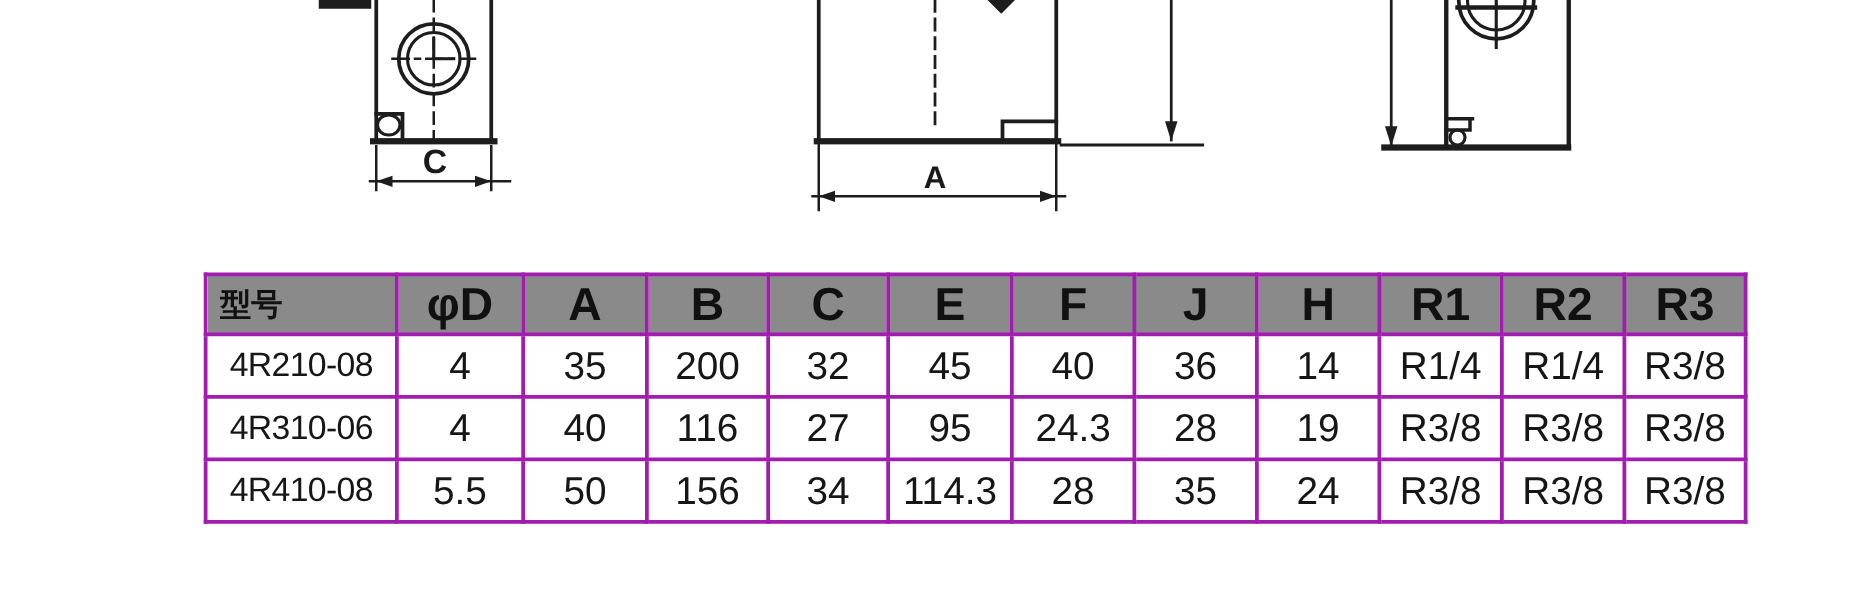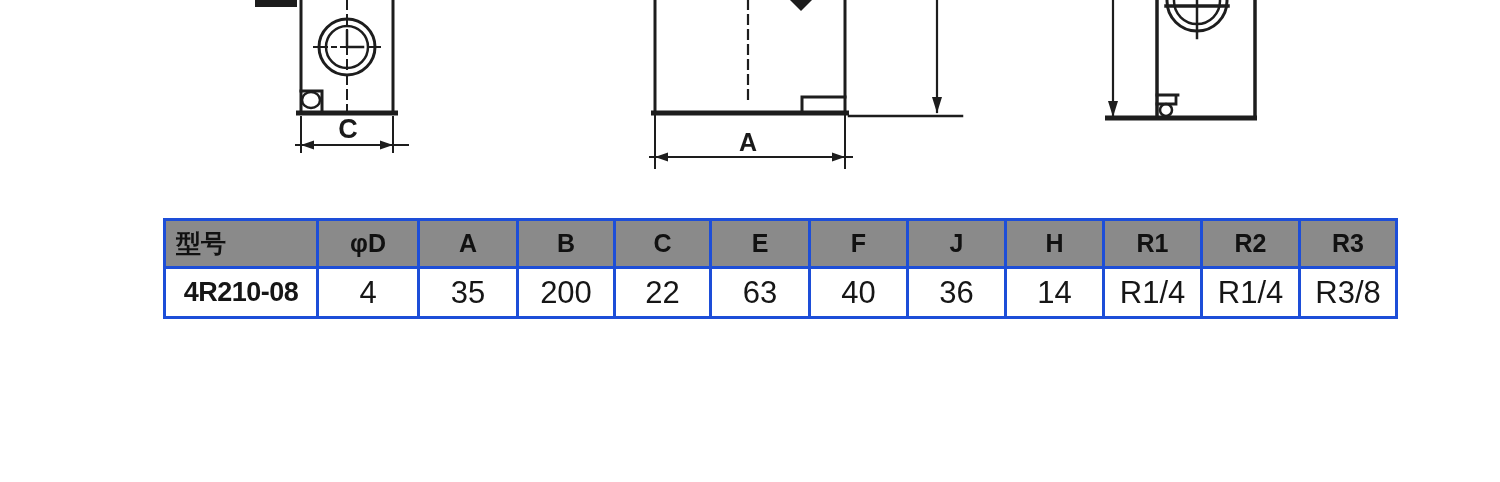--- a/index.html
+++ b/index.html
@@ -21,47 +21,47 @@
   }
   
   #spec-table{
     position:absolute;
     left:163px;top:218px;
     border-collapse:collapse;
     table-layout:fixed;
     background:#fff;
   }
   #spec-table th, #spec-table td{
-    border:3px solid #1d4ed8;
+    border:3px solid #a21caf;
     text-align:center;
     vertical-align:middle;
     padding:0;
     color:#161616;
     overflow:hidden;
     white-space:nowrap;
   }
   #spec-table th{
     background:#8a8a8a;
     color:#111;
     font-weight:bold;
-    font-size:25px;
+    font-size:37px;
     height:45px;
   }
   #spec-table th.model-hdr{
     text-align:left;
     padding-left:10px;
     font-size:25px;
   }
   #spec-table td{
     font-size:31px;
     height:47px;
     font-weight:normal;
   }
   #spec-table td.model-cell{
-    font-weight:bold;
+    font-weight:normal;
     font-size:27px;
     letter-spacing:-0.5px;
   }
 </style>
 </head>
 <body>
 
 <div id="canvas">
 
   <svg style="left:245px;top:0;" width="180" height="160" viewBox="0 0 180 160">
@@ -150,25 +150,53 @@
         <th>R2</th>
         <th>R3</th>
       </tr>
     </thead>
     <tbody>
       <tr>
         <td class="model-cell">4R210-08</td>
         <td>4</td>
         <td>35</td>
         <td>200</td>
-        <td>22</td>
-        <td>63</td>
+        <td>32</td>
+        <td>45</td>
         <td>40</td>
         <td>36</td>
         <td>14</td>
         <td>R1/4</td>
         <td>R1/4</td>
         <td>R3/8</td>
       </tr>
+      <tr>
+        <td class="model-cell">4R310-06</td>
+        <td>4</td>
+        <td>40</td>
+        <td>116</td>
+        <td>27</td>
+        <td>95</td>
+        <td>24.3</td>
+        <td>28</td>
+        <td>19</td>
+        <td>R3/8</td>
+        <td>R3/8</td>
+        <td>R3/8</td>
+      </tr>
+      <tr>
+        <td class="model-cell">4R410-08</td>
+        <td>5.5</td>
+        <td>50</td>
+        <td>156</td>
+        <td>34</td>
+        <td>114.3</td>
+        <td>28</td>
+        <td>35</td>
+        <td>24</td>
+        <td>R3/8</td>
+        <td>R3/8</td>
+        <td>R3/8</td>
+      </tr>
     </tbody>
   </table>
 
 </div>
 
 </body></html>

